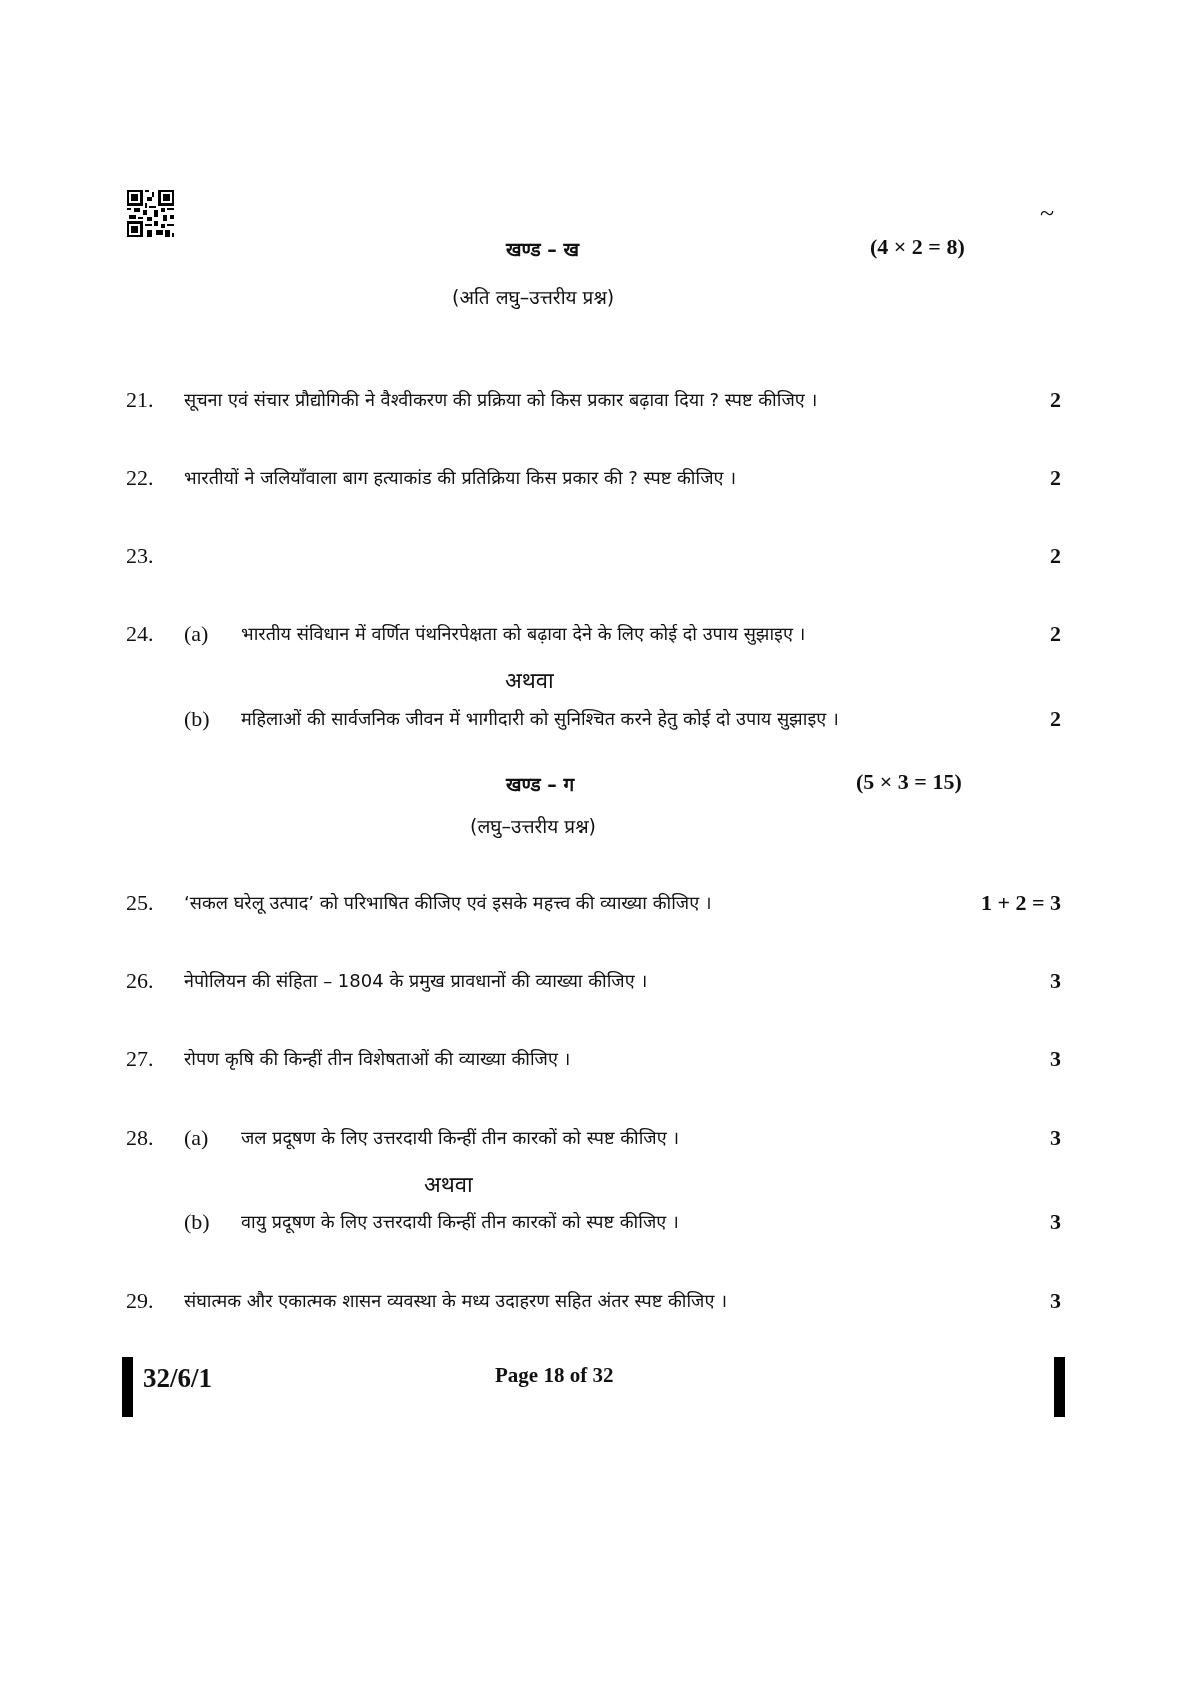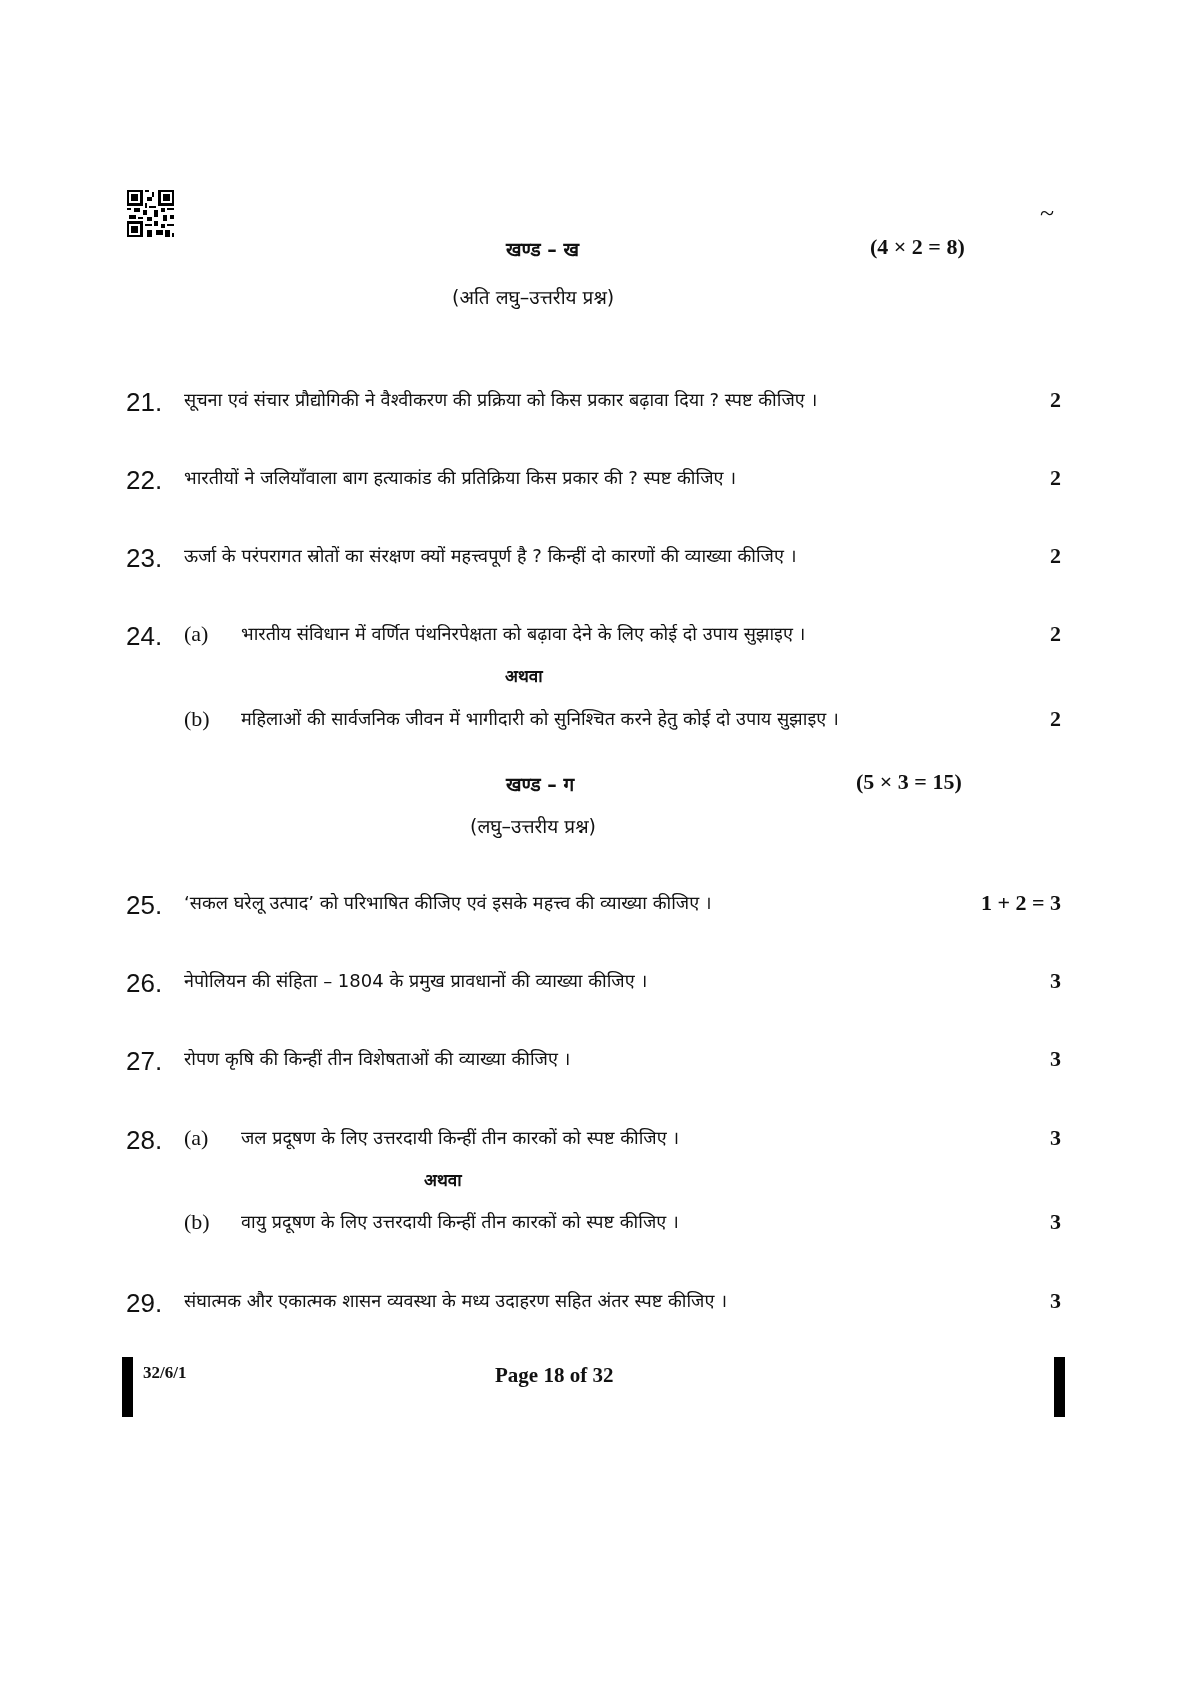--- a/index.html
+++ b/index.html
@@ -4,29 +4,29 @@
 <style>
   html, body { margin:0; padding:0; background:#ffffff; }
   body { width:1190px; height:1683px; position:relative; overflow:hidden; color:#111; font-family:"DejaVu Serif", serif; }
   .abs { position:absolute; }
   .qr { left:127px; top:190px; width:47px; height:47px; }
   .tilde { left:1040px; top:198px; font-size:26px; font-family:"Liberation Serif", serif; }
   .sec-title { font-family:"DejaVu Sans", sans-serif; font-weight:bold; font-size:19px; }
   .sec-marks { font-family:"Liberation Serif", serif; font-weight:bold; font-size:22px; }
   .sec-sub { font-family:"DejaVu Sans", sans-serif; font-weight:normal; font-size:19px; }
   .q-row { position:absolute; left:126px; width:935px; height:30px; }
-  .q-num { position:absolute; left:0; top:0; font-family:Liberation Sans, sans-serif; font-size:26px; }
+  .q-num { position:absolute; left:0; top:0; font-family:Liberation Serif, serif; font-size:22px; }
   .q-sub { position:absolute; left:58px; top:0; font-family:"Liberation Serif", serif; font-size:22px; }
   .q-text { position:absolute; top:0; font-family:"DejaVu Sans", sans-serif; font-size:18px; white-space:nowrap; line-height:26px; }
   .q-text.plain { left:58px; }
   .q-text.sub { left:115px;text-align:right; }
   .q-marks { position:absolute; right:0; top:0; font-family:"Liberation Serif", serif; font-weight:bold; font-size:22px; }
-  .athva { font-family:"DejaVu Sans", sans-serif; font-weight:bold; font-size:17px; }
+  .athva { font-family:"DejaVu Sans", sans-serif; font-weight:normal; font-size:22px; }
   .bar { background:#000; width:11px; height:60px; }
-  .footer-code { font-family:"Liberation Serif", serif; font-weight:bold; font-size:17px; }
+  .footer-code { font-family:"Liberation Serif", serif; font-weight:bold; font-size:27px; }
   .footer-page { font-family:"Liberation Serif", serif; font-weight:bold; font-size:21px; }
 </style>
 </head>
 <body>
 
 <div class="abs qr">
   <svg width="47" height="47" viewBox="0 0 21 21" shape-rendering="crispEdges">
     <rect x="0" y="0" width="7" height="7" fill="#000"></rect>
       <rect x="1" y="1" width="5" height="5" fill="#fff"></rect>
       <rect x="2" y="2" width="3" height="3" fill="#000"></rect>
@@ -75,21 +75,20 @@
 </div>
 
 <div class="q-row" style="top:465px;">
   <span class="q-num">22.</span>
   <span class="q-text plain">भारतीयों ने जलियाँवाला बाग हत्याकांड की प्रतिक्रिया किस प्रकार की ? स्पष्ट कीजिए ।</span>
   <span class="q-marks">2</span>
 </div>
 
 <div class="q-row" style="top:543px;">
   <span class="q-num">23.</span>
-  <span class="q-text plain">ऊर्जा के परंपरागत स्रोतों का संरक्षण क्यों महत्त्वपूर्ण है ? किन्हीं दो कारणों की व्याख्या कीजिए ।</span>
   <span class="q-marks">2</span>
 </div>
 
 <div class="q-row" style="top:621px;">
   <span class="q-num">24.</span>
   <span class="q-sub">(a)</span>
   <span class="q-text sub">भारतीय संविधान में वर्णित पंथनिरपेक्षता को बढ़ावा देने के लिए कोई दो उपाय सुझाइए ।</span>
   <span class="q-marks">2</span>
 </div>
 <div class="abs athva" style="left:505px; top:664px;">अथवा</div>

